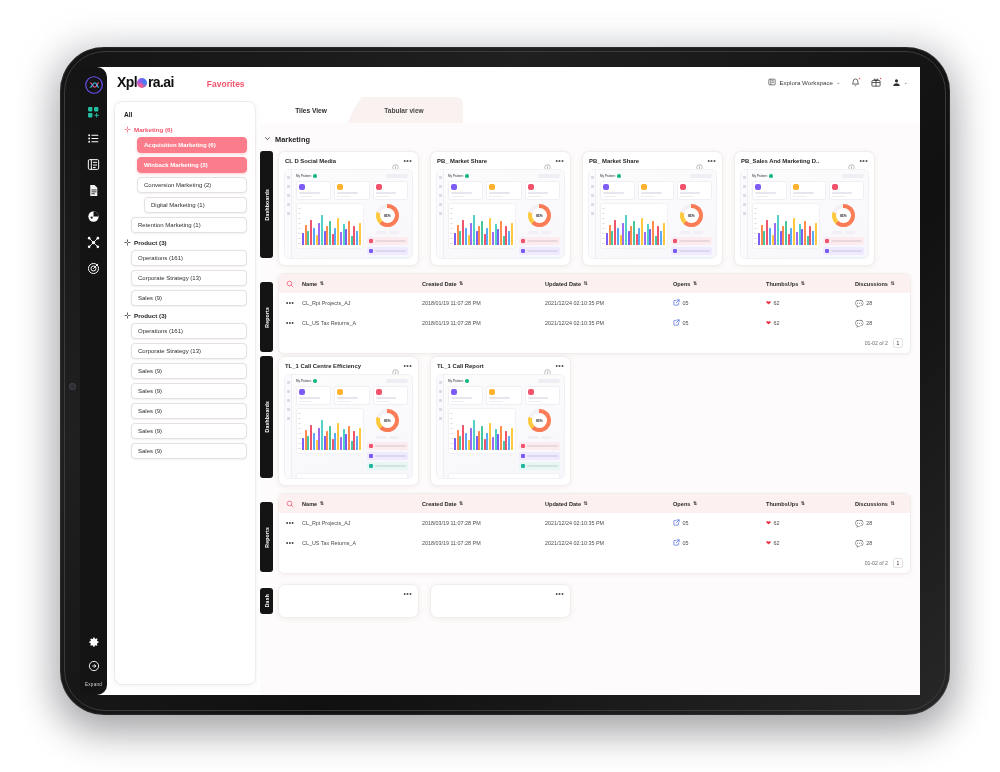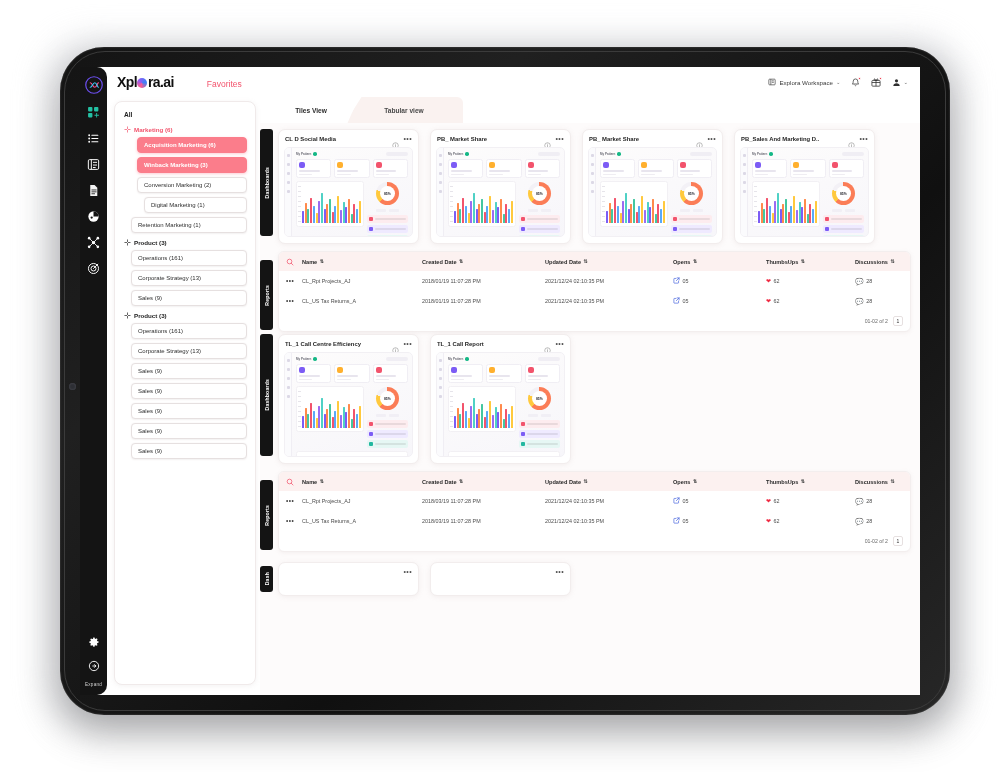--- a/index.html
+++ b/index.html
@@ -56,21 +56,21 @@
   .brand { margin-left:10px; display:flex; align-items:baseline; gap:8px; }
   .brand-logo {
     font-size:14px; font-weight:700; color:#101010; letter-spacing:-.6px;
     display:flex; align-items:center;
   }
   .brand-o {
     display:inline-block; width:10px; height:10px; border-radius:50%;
     background:conic-gradient(from 200deg,#ff5b8d,#8b5cf6,#3b82f6,#ff5b8d);
     margin:0 .5px; position:relative; top:1px;
   }
-  .brand-fav { font-size:8.5px; font-weight:400; color:#f2536c;padding-left:25px; }
+  .brand-fav { font-size:8.5px; font-weight:700; color:#f2536c;padding-left:25px; }
   .top-right { margin-left:auto; margin-right:12px; display:flex; align-items:center; gap:11px;}
   .ws-pill { display:flex; align-items:center; gap:3px; font-size:6.2px; color:#3a3a3a;}
   .icon-badge { position:relative; display:flex; align-items:center; }
   .dot-badge {
     position:absolute; top:-1px; right:-1px; width:3.6px; height:3.6px;
     border-radius:50%; background:#ef3f51; border:.6px solid #fff;
   }
   .chev { font-size:5.4px; color:#7a7a7a; }
 
   
@@ -409,20 +409,26 @@
     </div>
 
     <div class="main">
       <div class="tabs">
         <div class="tab inactive">Tabular view</div>
         <div class="tab active">Tiles View</div>
       </div>
       <div class="content">
         <div id="sections">
             <div>
+              <div class="sec-head">
+                <span><svg width="7" height="7" viewBox="0 0 24 24" fill="none" stroke="#1d1d1d" stroke-width="2.6" stroke-linecap="round" stroke-linejoin="round">
+                    <path d="M5 9l7 7 7-7"></path>
+                  </svg></span>
+                <span>Marketing</span>
+              </div>
               <div class="sec-body" style="height: 113px;">
                 <div class="vtab" style="top: 0px; height: 107px;">
                   <span>Dashboards</span>
                 </div>
                 <div class="cards-row">
                   <div class="card">
                     <div class="card-head">
                       <span class="card-title">CL D Social Media</span>
                       <span class="ci"><svg width="7" height="7" viewBox="0 0 24 24" fill="none" stroke="#8d8d8d" stroke-width="2">
                           <circle cx="12" cy="12" r="9.5"></circle>

